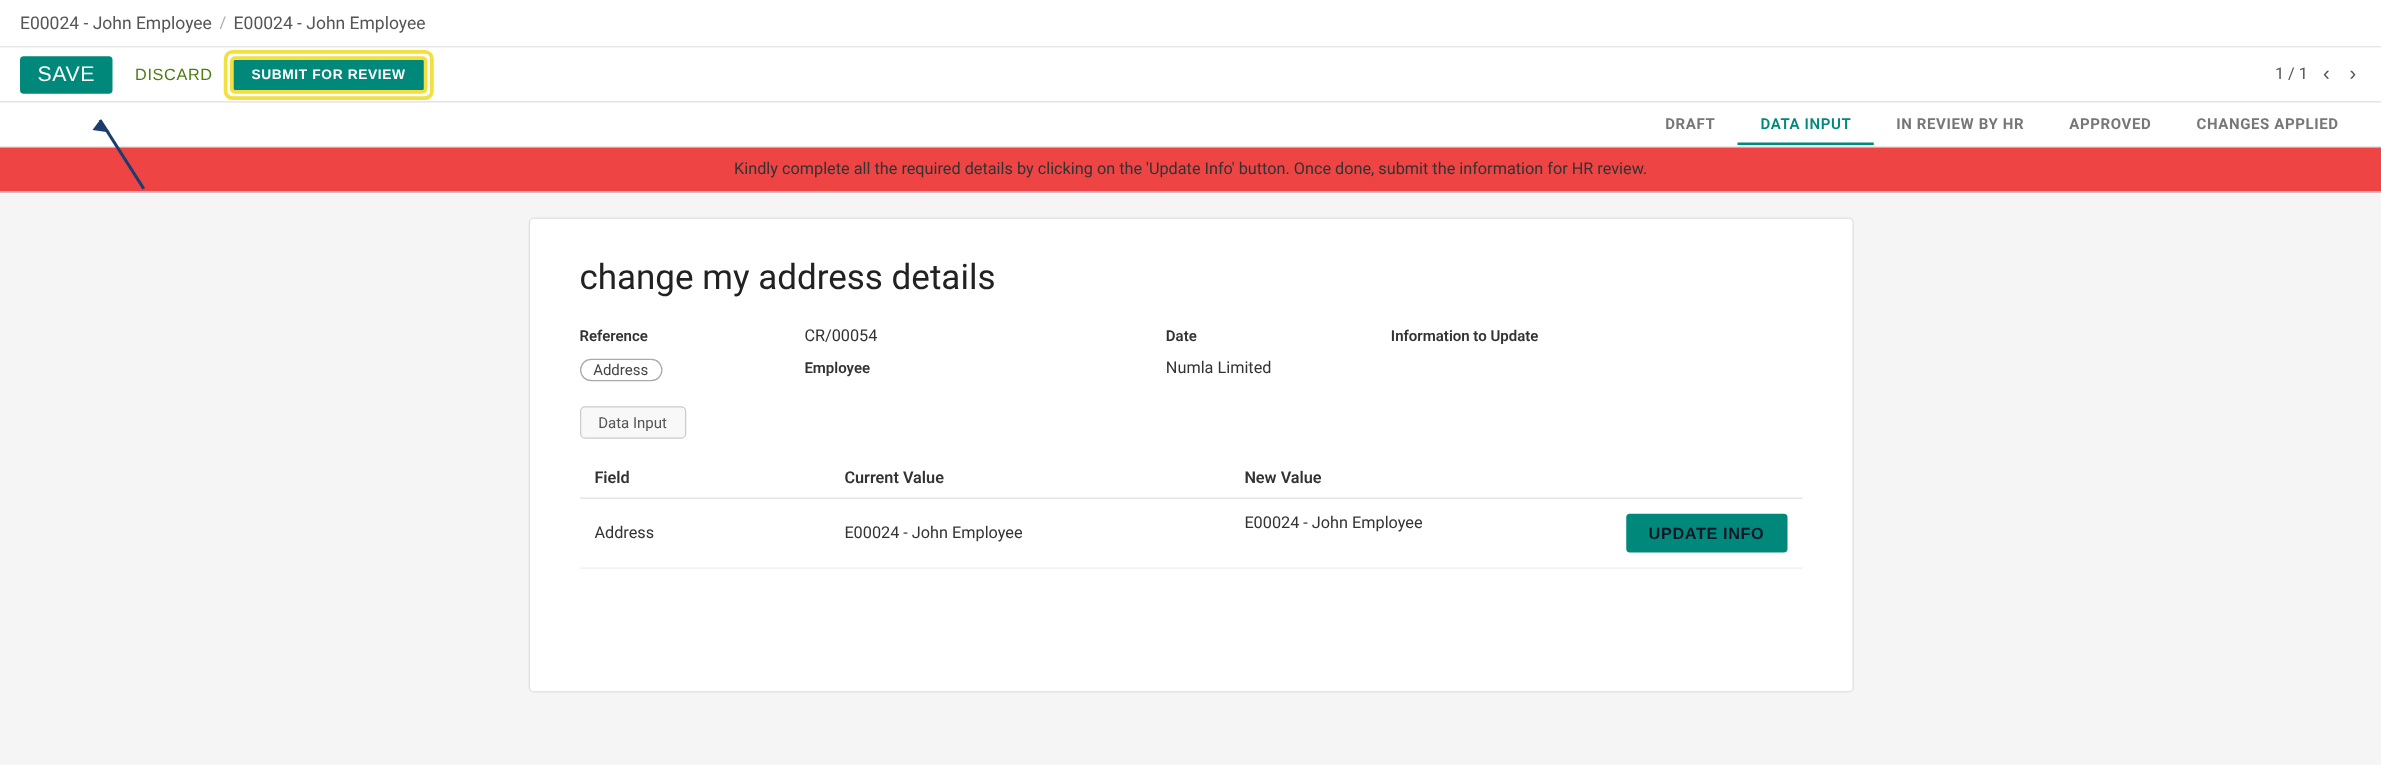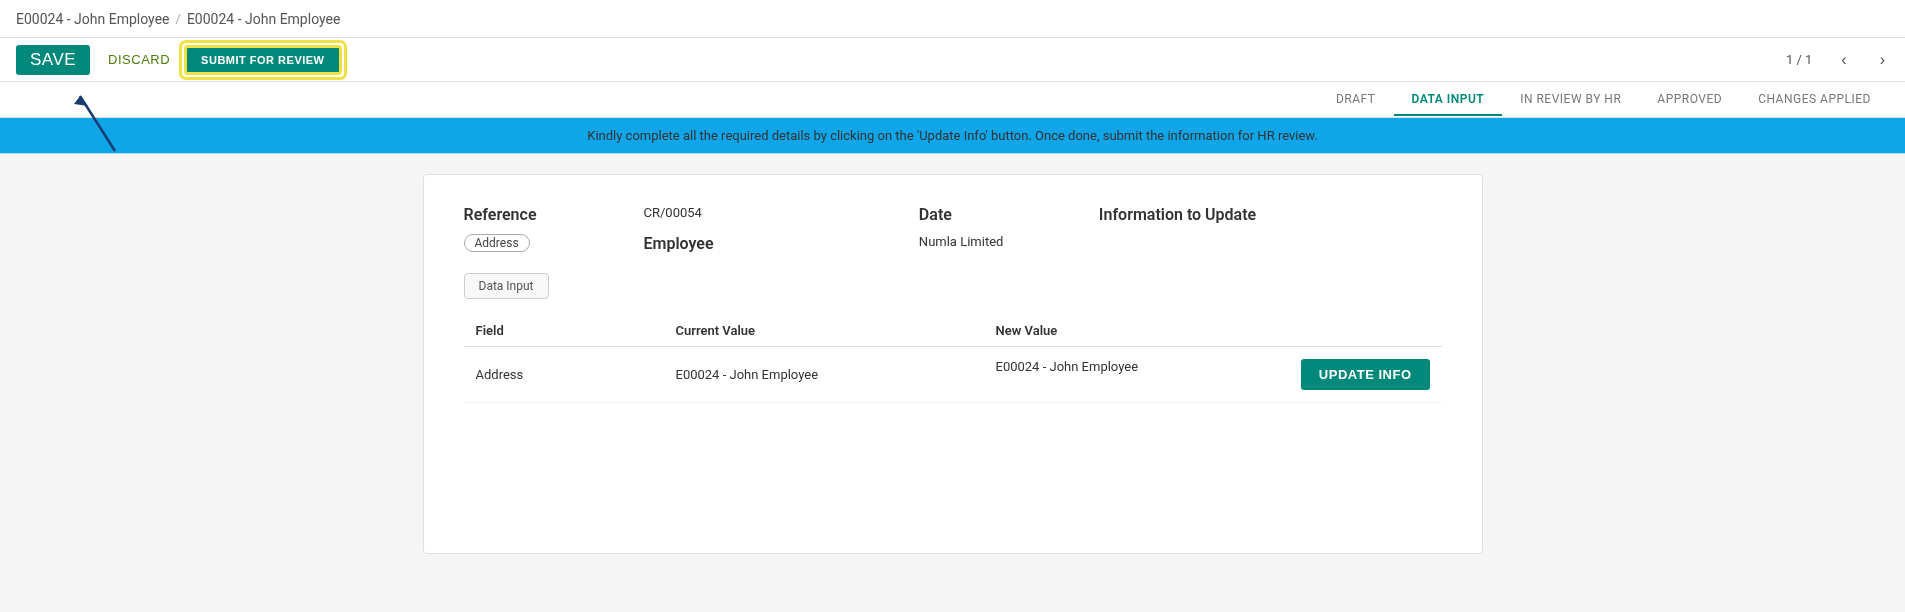--- a/index.html
+++ b/index.html
@@ -93,21 +93,21 @@
       border: 3px solid #f0e040;
       border-radius: 7px;
       pointer-events: none;
     }
 
     
     .pagination-area {
       margin-left: auto;
       display: flex;
       align-items: center;
-      gap: 25px;
+      gap: 8px;
       font-size: 13px;
       color: #555;
     }
     .pag-btn {
       background: none;
       border: none;
       font-size: 16px;
       cursor: pointer;
       color: #555;
       padding: 2px 4px;
@@ -129,31 +129,31 @@
       gap: 0;
     }
     .status-step {
       padding: 8px 18px;
       font-size: 12px;
       color: #777;
       cursor: pointer;
       border-bottom: 2px solid transparent;
       text-transform: uppercase;
       letter-spacing: 0.5px;
-      font-weight: 400;
+      font-weight: 700;
     }
     .status-step.active {
       color: #00897b;
       border-bottom: 2px solid #00897b;
       font-weight: 600;
     }
 
     
     .info-banner {
-      background: #0ea5e9;
+      background: #ef4444;
       border-bottom: 1px solid #b0d8e8;
       padding: 10px 20px;
       text-align: center;
       font-size: 13px;
       color: #333;
     }
 
     
     .main-content {
       padding: 20px 30px;
@@ -177,21 +177,21 @@
 
     .meta-grid {
       display: grid;
       grid-template-columns: 160px auto 160px auto;
       gap: 10px 20px;
       margin-bottom: 20px;
     }
     .meta-label {
       font-weight: 600;
       color: #333;
-      font-size: 16px;
+      font-size: 12px;
     }
     .meta-value {
       color: #333;
       font-size: 13px;
     }
     .tag-badge {
       display: inline-block;
       border: 1px solid #aaa;
       border-radius: 12px;
       padding: 1px 10px;
@@ -233,21 +233,21 @@
     }
     .data-table td {
       padding: 12px 12px;
       font-size: 13px;
       color: #333;
       border-bottom: 1px solid #f0f0f0;
       vertical-align: middle;
     }
     .btn-update-info {
       background: #00897b;
-      color: #ffffff;
+      color: #0f172a;
       border: none;
       padding: 8px 18px;
       font-size: 13px;
       font-weight: 600;
       border-radius: 3px;
       cursor: pointer;
       text-transform: uppercase;
       letter-spacing: 0.5px;
       float: right;
     }
@@ -303,20 +303,21 @@
       <div class="status-step">CHANGES APPLIED</div>
     </div>
 </div>
 
 <div class="info-banner">
   <span>Kindly complete all the required details by clicking on the 'Update Info' button. Once done, submit the information for HR review.</span>
 </div>
 
 <div class="main-content">
   <div class="form-card">
+    <h1>change my address details</h1>
 
     <div class="meta-grid">
       <span class="meta-label">Reference</span>
       <span class="meta-value">CR/00054</span>
       <span class="meta-label">Date</span>
 
       <span class="meta-label">Information to Update</span>
       <span class="meta-value">
         <span class="tag-badge">Address</span>
       </span>

